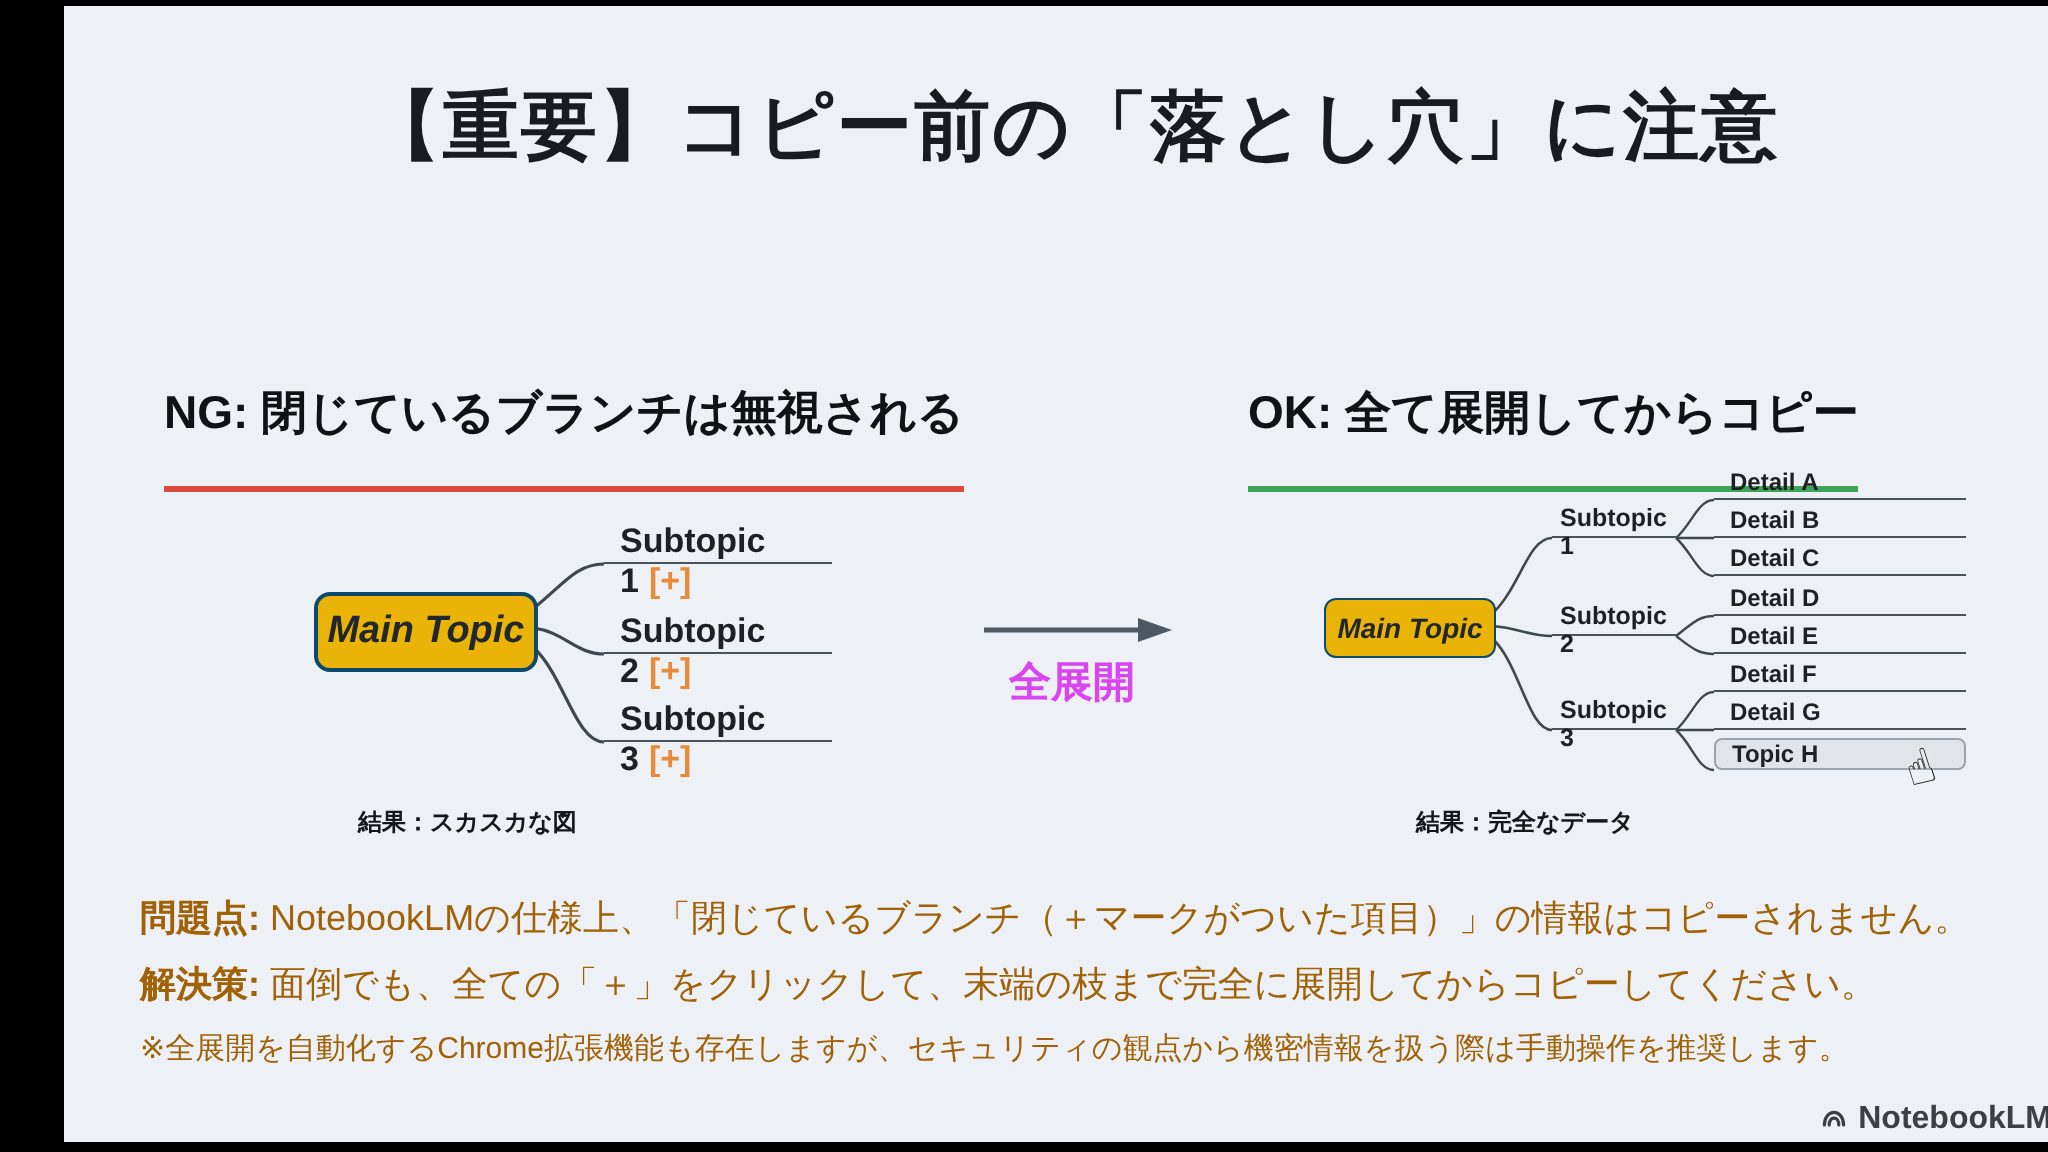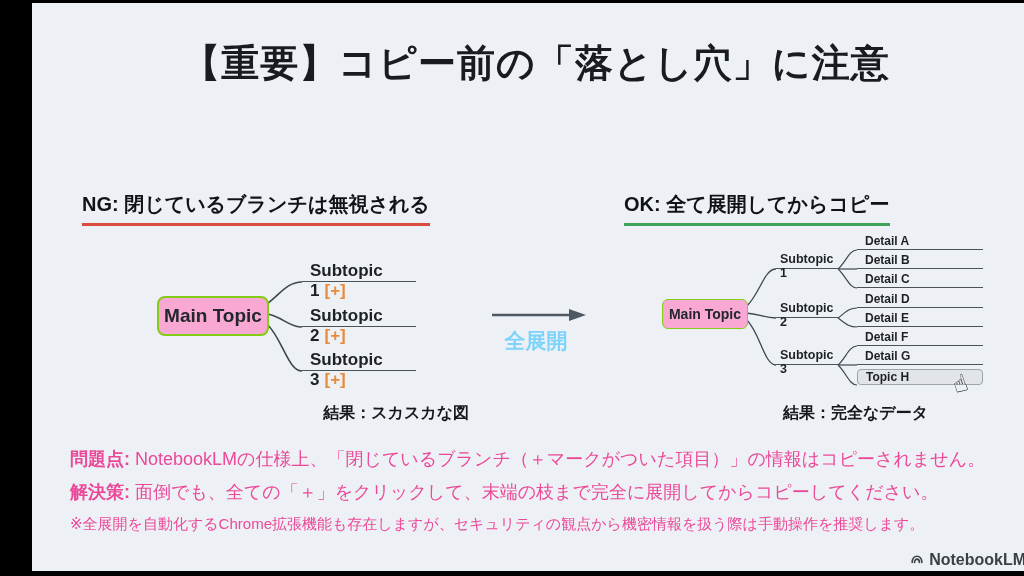--- a/index.html
+++ b/index.html
@@ -5,39 +5,39 @@
   html,body{margin:0;padding:0;background:#000;}
   .frame{position:relative;width:1024px;height:576px;background:#000;overflow:hidden;
          font-family:"Liberation Sans","DejaVu Sans",sans-serif;margin-left:24px;}
   .content-bg{position:absolute;left:8px;right:8px;top:3px;bottom:5px;background:#edf1f5;}
   .abs{position:absolute;}
   .slide-title{left:0;top:38px;width:1024px;text-align:center;font-size:38px;font-weight:bold;
                color:#181b1f;letter-spacing:1px;}
   .alert-box{left:57px;top:110px;width:900px;height:64px;background:#fdeee4;border:3px solid #c2552e;
              border-radius:10px;display:flex;align-items:center;justify-content:center;}
   .alert-text{font-size:29px;font-weight:bold;color:#ce5227;letter-spacing:1px;}
-  .col-heading{font-size:20px;font-weight:bold;color:#101316;padding-bottom:5px;}
+  .col-heading{font-size:23px;font-weight:bold;color:#101316;padding-bottom:21px;}
   .ng-head{left:58px;top:191px;border-bottom:3.5px solid #db4a3f;}
   .ok-head{left:600px;top:191px;border-bottom:3.5px solid #3fa45b;}
   .map{position:absolute;}
-  .node-box{position:absolute;background:#f9a8d4;border:2px solid #84cc16;border-radius:8px;
-            display:flex;align-items:center;justify-content:center;font-weight:bold;color:#22272c;}
+  .node-box{position:absolute;background:#eab308;border:2px solid #0c4a6e;border-radius:8px;
+            display:flex;align-items:center;justify-content:center;font-weight:bold;color:#22272c;font-style:italic;}
   .leaf{position:absolute;border-bottom:1.6px solid #4a525a;font-weight:bold;color:#1d2126;
         padding-left:8px;box-sizing:border-box;}
   .plus-badge{color:#e78b3a;margin-left:5px;}
   .sub-ng{width:114px;height:21px;font-size:17px;}
   .sub-ok{width:62px;height:17px;font-size:12.5px;padding-left:4px;}
   .det{width:126px;height:16px;font-size:12px;}
   .det.highlight{background:#e1e5e9;border:1px solid #9ba4ad;border-radius:4px;}
-  .result-label{font-size:16px;font-weight:bold;color:#14171b;text-align:right;}
-  .note-line{left:46px;width:950px;color:#ec4899;font-size:18px;}
+  .result-label{font-size:12px;font-weight:bold;color:#14171b;text-align:left;}
+  .note-line{left:46px;width:950px;color:#a16207;font-size:18px;}
   .note-label{font-weight:bold;}
   .note-small{font-size:15px;}
   .transition-label{left:452px;top:327px;width:120px;text-align:center;font-size:21px;
-                    font-weight:bold;color:#7dd3fc;}
+                    font-weight:bold;color:#d946ef;}
   .footer{right:22px;bottom:7px;display:flex;align-items:center;gap:5px;color:#3b4045;
           font-size:16px;font-weight:bold;}
   svg{display:block;}
   .cursor-glyph{position:absolute;left:299px;top:142px;font-size:24px;color:#1a1a1a;
                 transform:rotate(-18deg);text-shadow:0 0 2px #fff;}
 </style>
 </head>
 <body>
 
 <div class="frame">

